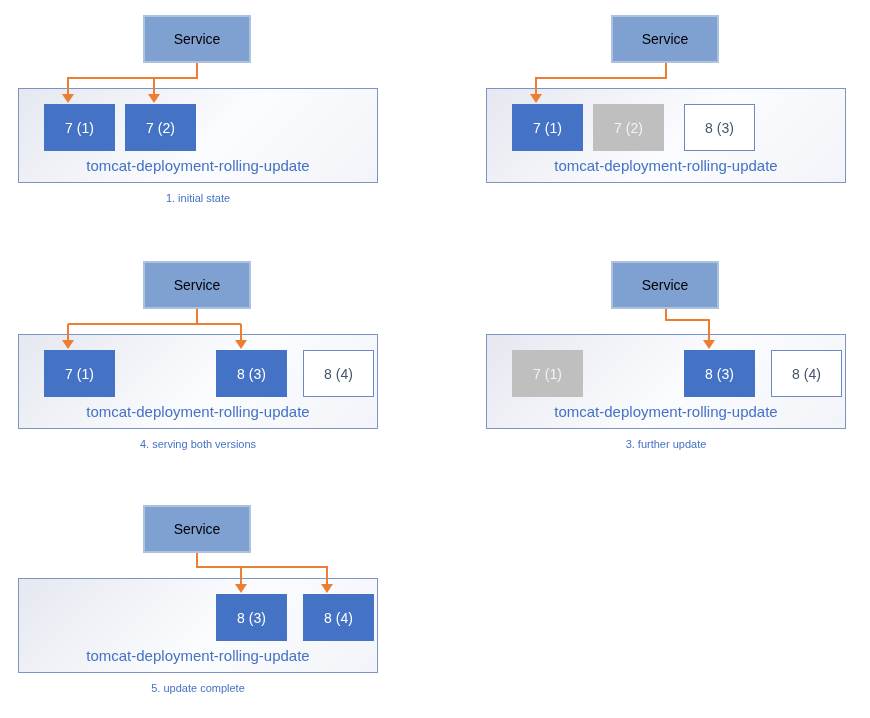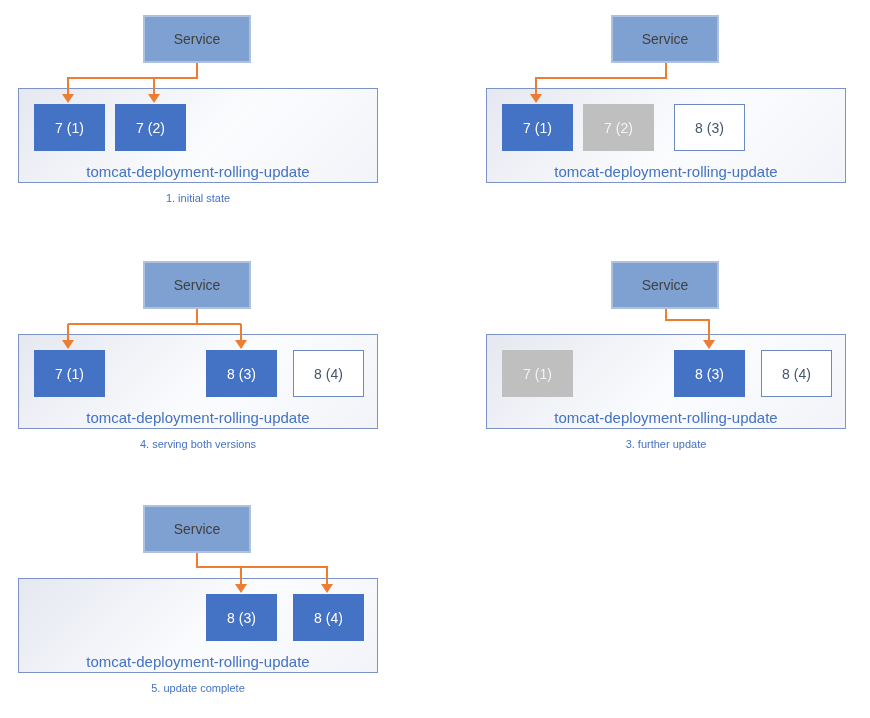--- a/index.html
+++ b/index.html
@@ -4,36 +4,36 @@
 <style>
   html,body{margin:0;padding:0;background:#ffffff;}
   body{font-family:"Liberation Sans", sans-serif;}
   .stage{position:relative;width:870px;height:718px;background:#ffffff;overflow:hidden;}
   .panel{position:absolute;width:400px;height:240px;}
 
   .service{
     position:absolute;left:143px;top:15px;width:108px;height:48px;
     background:#7EA1D1;border:2px solid #AEC2DF;box-sizing:border-box;
     display:flex;align-items:center;justify-content:center;
-    color:#404040;font-size:14px;
+    color:#000000;font-size:14px;
   }
 
   .deploy{
     position:absolute;left:18px;top:88px;width:360px;height:95px;
     border:1.5px solid #7D93C6;box-sizing:border-box;
     background:linear-gradient(135deg,#E5E8F0 0%,#FBFCFE 55%,#F2F4F9 100%);
   }
   .deploy-label{
-    position:absolute;left:0;right:0;bottom:2px;text-align:center;
+    position:absolute;left:0;right:0;bottom:8px;text-align:center;
     color:#4472C4;font-size:15px;
   }
 
   .pod{
     position:absolute;top:15px;width:71px;height:47px;box-sizing:border-box;
-    display:flex;align-items:center;justify-content:center;font-size:14px;
+    display:flex;align-items:center;justify-content:center;font-size:14px;margin-left:10px;
   }
   .pod.s1{left:15px}.pod.s2{left:96px}.pod.s3{left:187px}.pod.s4{left:274px}
   .pod.running{background:#4472C4;color:#ffffff;}
   .pod.terminating{background:#BFBFBF;color:#F3F3F3;}
   .pod.starting{background:#ffffff;border:1.5px solid #6C89C6;color:#44546A;}
 
   .caption{
     position:absolute;left:18px;top:192px;width:360px;text-align:center;
     color:#4472C4;font-size:11px;
   }

